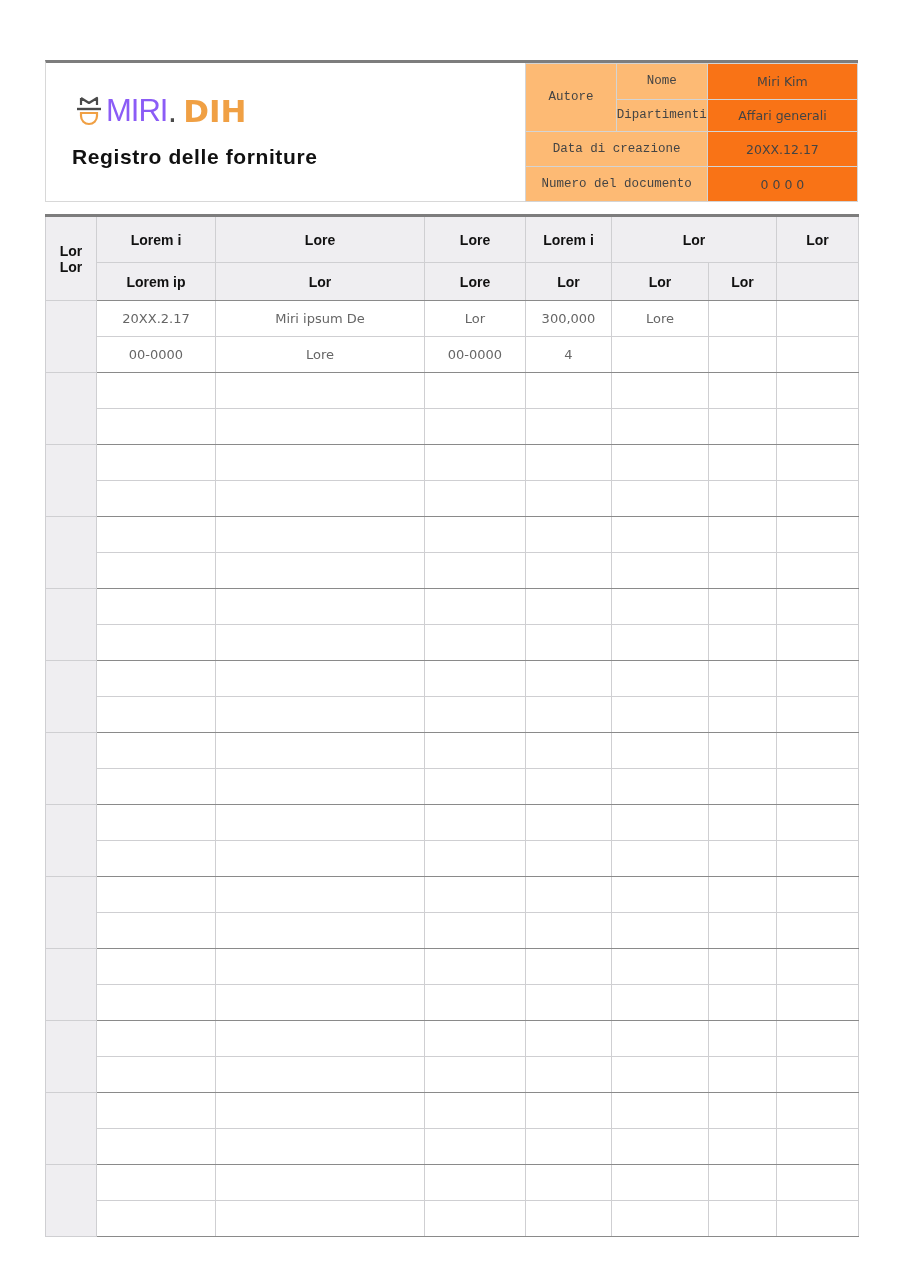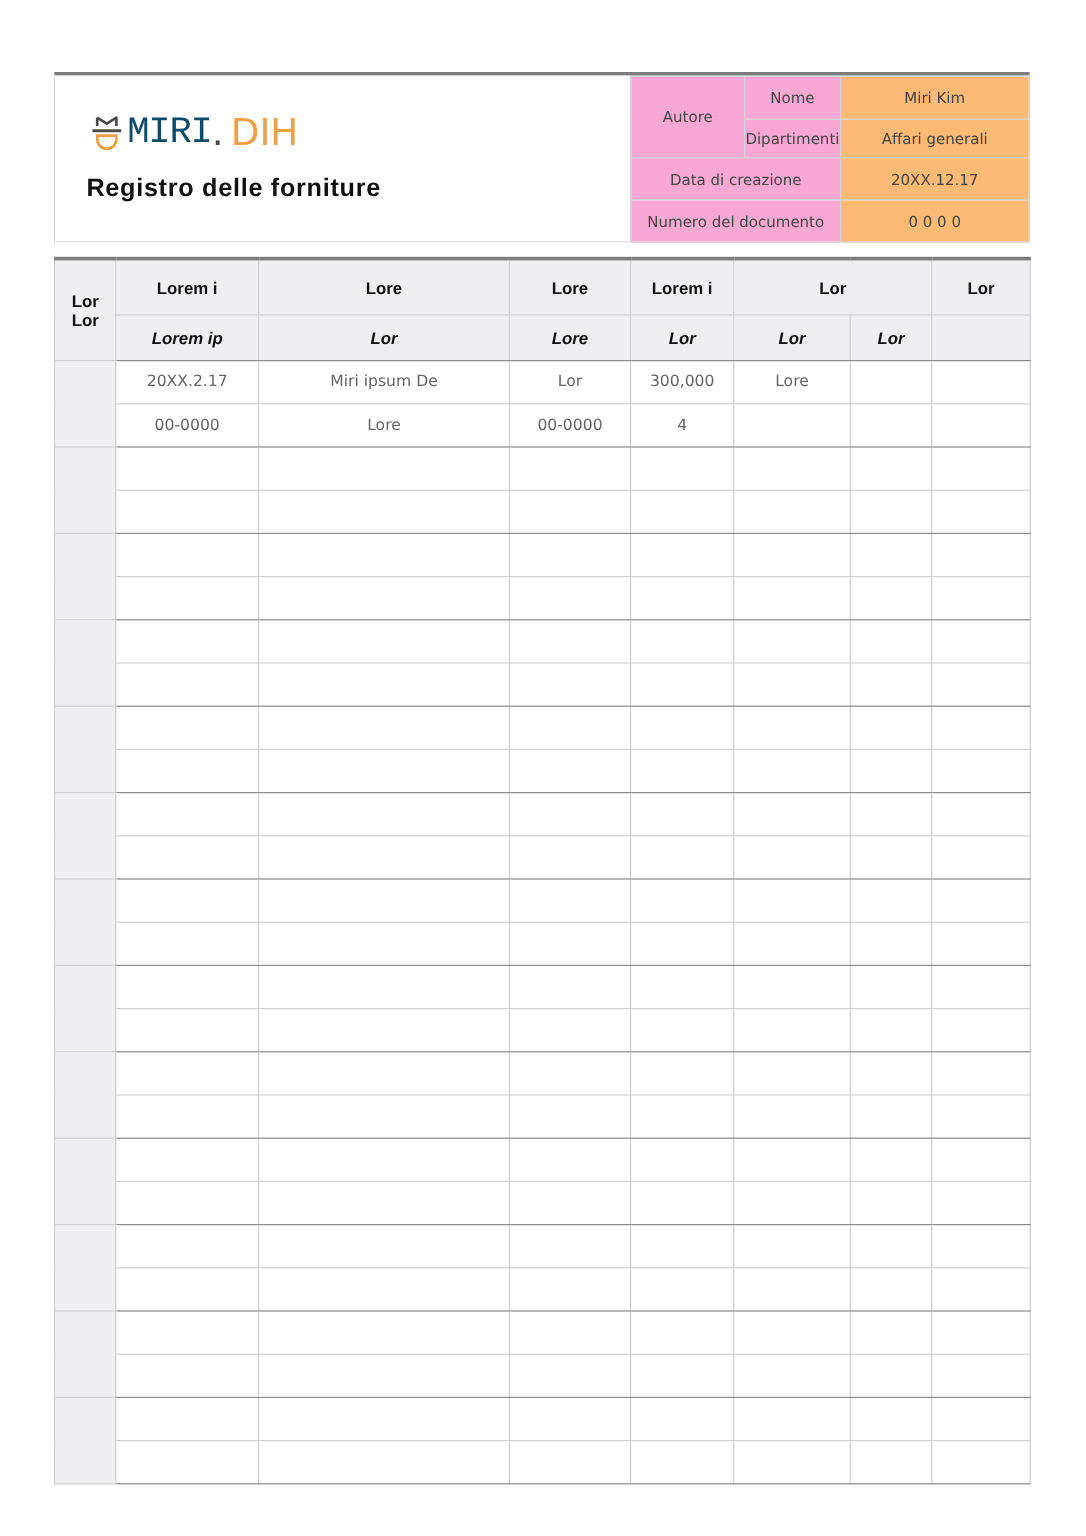--- a/index.html
+++ b/index.html
@@ -2,37 +2,37 @@
 <html><head>
   <meta charset="utf-8">
   <style>
     * { box-sizing: border-box; margin: 0; padding: 0; }
     body { width: 905px; height: 1280px; background: #ffffff; position: relative; font-family: "Liberation Sans", sans-serif; color: #222; overflow: hidden; }
 
     .doc-header { position: absolute; left: 45px; top: 60px; width: 813px; height: 142px; border-top: 3px solid #7d7d7d; border-left: 1px solid #d8d8d8; border-bottom: 1px solid #d8d8d8; display: flex; }
     .brand-area { width: 480px; height: 100%; position: relative; background: #fff; }
     .logo { position: absolute; left: 30px; top: 30px; display: flex; align-items: center; height: 36px; }
     .logo svg { display: block; }
-    .logo-miri { font-family: Liberation Mono, monospace; font-size: 31px; color: #0c4a6e; letter-spacing: -1px; margin-left: 4px; line-height: 36px; }
+    .logo-miri { font-family: Liberation Sans, sans-serif; font-size: 31px; color: #8b5cf6; letter-spacing: -1px; margin-left: 4px; line-height: 36px; }
     .logo-dot { font-family: "DejaVu Sans", sans-serif; font-size: 31px; color: #4a4a4a; line-height: 36px; }
-    .logo-dih { font-family: "DejaVu Sans", sans-serif; font-size: 31px; color: #f0a044; letter-spacing: 0px; margin-left: 6px; line-height: 36px; }
+    .logo-dih { font-family: "DejaVu Sans", sans-serif; font-size: 31px; color: #f0a044; letter-spacing: 0px; margin-left: 6px; line-height: 36px; font-weight: bold; }
     .doc-title { position: absolute; left: 26px; top: 82px; font-size: 21px; font-weight: bold; color: #111; letter-spacing: 0.6px; }
 
     .meta-table { border-collapse: collapse; width: 333px; height: 139px; font-family: "DejaVu Sans", sans-serif; font-size: 12.5px; color: #444; }
     .meta-table td { border: 1px solid #d4d4d4; text-align: center; vertical-align: middle; }
-    .meta-table td.lbl { background: #f9a8d4; }
-    .meta-table td.val { background: #fdba74; }
+    .meta-table td.lbl { background: #fdba74; font-family: Liberation Mono, monospace; }
+    .meta-table td.val { background: #f97316; }
 
     .grid-wrap { position: absolute; left: 45px; top: 214px; width: 813px; }
     table.grid { border-collapse: collapse; width: 813px; table-layout: fixed; }
     table.grid td, table.grid th { border: 1px solid #cfcfd2; text-align: center; vertical-align: middle; }
     table.grid thead tr:first-child th { border-top: 3px solid #7d7d7d; }
     table.grid th { background: #efeef1; font-weight: bold; font-size: 14px; color: #111; height: 47px; }
     table.grid thead tr:nth-child(2) th { height: 38px; }
-    table.grid thead tr:nth-child(2) th { border-bottom: 1px solid #8a8a8a; font-style: italic; }
+    table.grid thead tr:nth-child(2) th { border-bottom: 1px solid #8a8a8a; }
     table.grid td { height: 36px; font-family: "DejaVu Sans", sans-serif; font-size: 13px; color: #666; background: #fff; }
     table.grid td.idx { background: #efeef1; }
     table.grid tr.grp-end td { border-bottom: 1px solid #8a8a8a; }
     table.grid { border-left: 1px solid #8a8a8a; border-right: 1px solid #8a8a8a; }
   </style>
 </head>
 <body>
 
 <div class="doc-header">
   <div class="brand-area">

